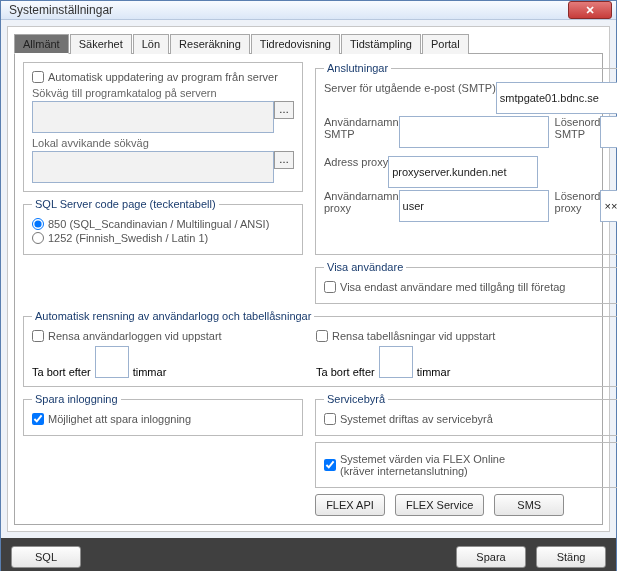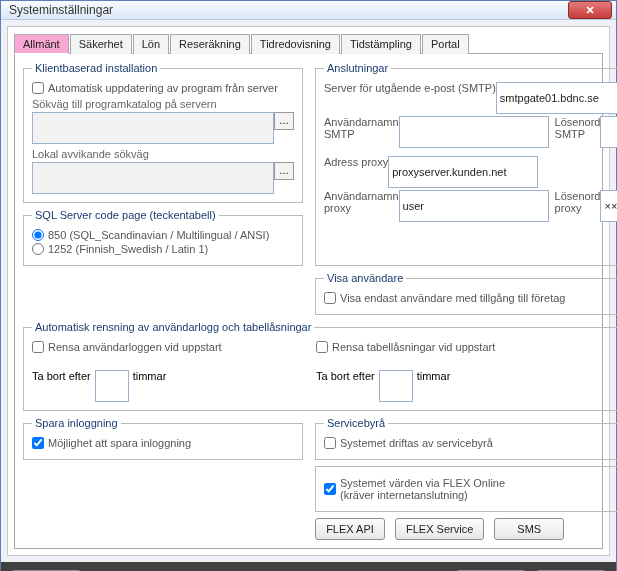--- a/index.html
+++ b/index.html
@@ -54,21 +54,21 @@
     border: 1px solid #a8a8a8;
     border-bottom: none;
     padding: 3px 8px;
     background: #f4f4f4;
     margin-right: 1px;
     cursor: pointer;
     font-size: 11px;
     color: #222;
   }
   .tab.active {
-    background: #f9a8d4;
+    background: #737373;
     border-bottom: 1px solid #fff;
   }
   .tab-panel {
     border: 1px solid #a8a8a8;
     flex: 1;
     background: #fff;
     padding: 8px 8px 8px 8px;
     display: grid;
     grid-template-columns: 280px 1fr;
     grid-auto-rows: min-content;
@@ -102,21 +102,21 @@
   }
   .txt.gray { background: #f2f2f2; }
   .browse {
     width: 20px; height: 18px;
     background: #f3f3f3; border:1px solid #999;
     font-size:10px; line-height:1;
     display:flex;align-items:center;justify-content:center;
     cursor:pointer;
   }
   .small-num { width: 34px; }
-  .tabort-row { display:flex; align-items:flex-start; gap:4px; margin-top:17px;}
+  .tabort-row { display:flex; align-items:flex-end; gap:4px; margin-top:4px;}
   .btn {
     min-width: 70px; height: 22px;
     background: linear-gradient(#fdfdfd,#e7e7e7);
     border: 1px solid #8e8e8e;
     border-radius: 3px;
     font-size: 11px;
     color: #222;
     cursor: pointer;
     padding: 0 10px;
   }
@@ -160,21 +160,20 @@
       <div class="tab">Lön</div>
       <div class="tab">Reseräkning</div>
       <div class="tab">Tidredovisning</div>
       <div class="tab">Tidstämpling</div>
       <div class="tab">Portal</div>
     </div>
 
     <div class="tab-panel">
 
       <fieldset class="full-left" style="grid-row:1;">
-        <legend>Klientbaserad installation</legend>
         <div class="chk">
           <input type="checkbox" style="">
           <label class="lbl">Automatisk uppdatering av program från server</label>
         </div>
         <div class="subhead">Sökväg till programkatalog på servern</div>
         <div class="inst-input-row">
           <input class="txt gray" value="" style="">
           <div class="browse">…</div>
         </div>
         <div class="subhead">Lokal avvikande sökväg</div>

